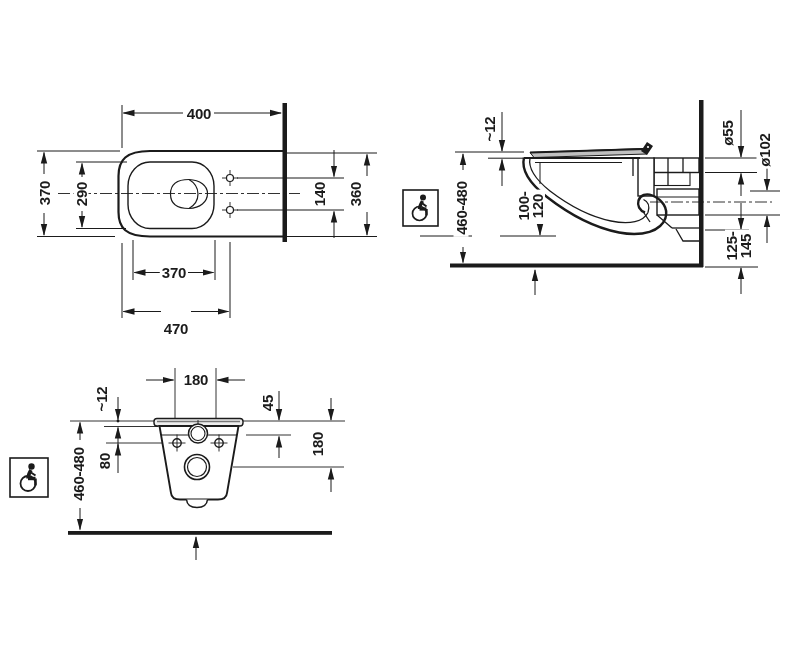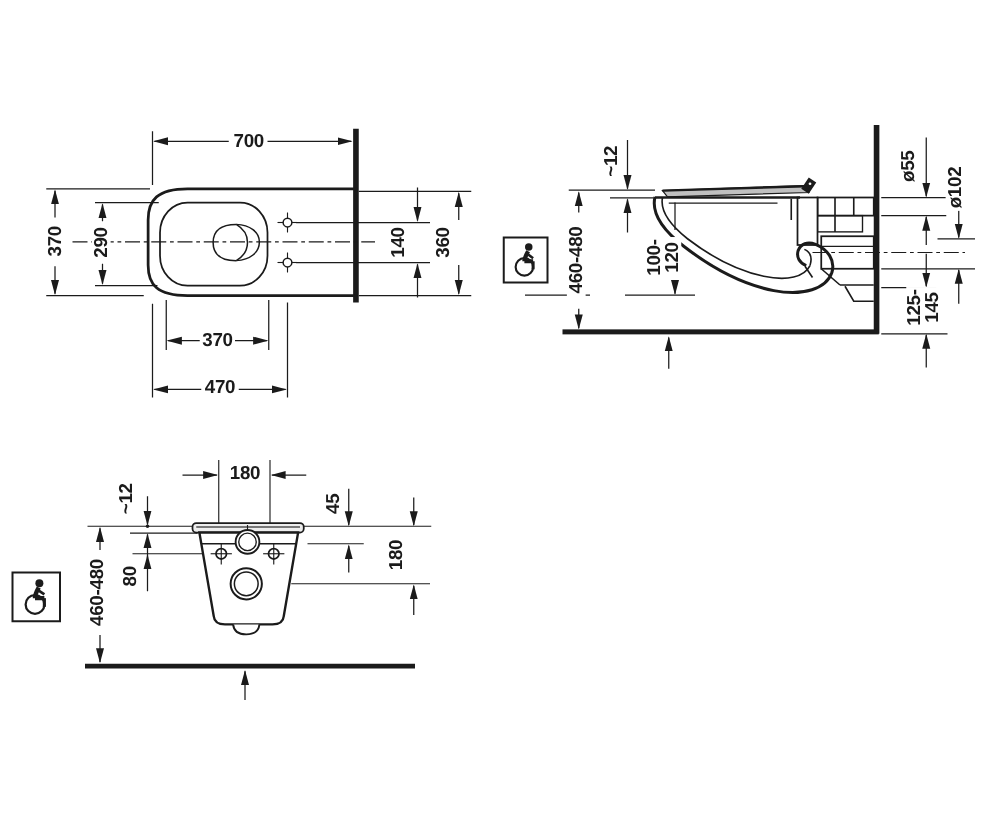--- a/index.html
+++ b/index.html
@@ -226,27 +226,27 @@
       <circle cx="31.5" cy="466.5" r="3.2" fill="#1b1b1b" stroke="none"></circle>
       <path d="M 31,470 C 29,473.5 28,475.5 28,478.5" stroke-width="3.6"></path>
       <line x1="28" y1="478.5" x2="35.5" y2="478.5" stroke-width="3.4"></line>
       <line x1="35.5" y1="478.5" x2="35.5" y2="485.5" stroke-width="2.5"></line>
       <line x1="31" y1="472.5" x2="35.5" y2="475.5" stroke-width="2.1"></line>
       <circle cx="28" cy="483.5" r="7.5" stroke-width="1.8"></circle>
     </g>
   </g>
 </svg>
 
-<div class="dim" style="left:199px;top:113px;">700</div>
+<div class="dim" style="left:199px;top:113px;">400</div>
 <div class="dim rot" style="left:44px;top:193px;">370</div>
 <div class="dim rot" style="left:81px;top:194px;">290</div>
 <div class="dim rot" style="left:319px;top:194px;">140</div>
 <div class="dim rot" style="left:355px;top:194px;">360</div>
 <div class="dim" style="left:174px;top:272px;">370</div>
-<div class="dim" style="left:176px;top:310px;">470</div>
+<div class="dim" style="left:176px;top:328px;">470</div>
 
 <div class="dim rot" style="left:489px;top:129px;">~12</div>
 <div class="dim rot" style="left:461px;top:208px;">460-480</div>
 <div class="dim rot twoline" style="left:531px;top:206px;">
   <span>100-</span>
   <span>120</span>
 </div>
 <div class="dim rot" style="left:727px;top:133px;">ø55</div>
 <div class="dim rot" style="left:764px;top:150px;">ø102</div>
 <div class="dim rot twoline" style="left:739px;top:246px;">

